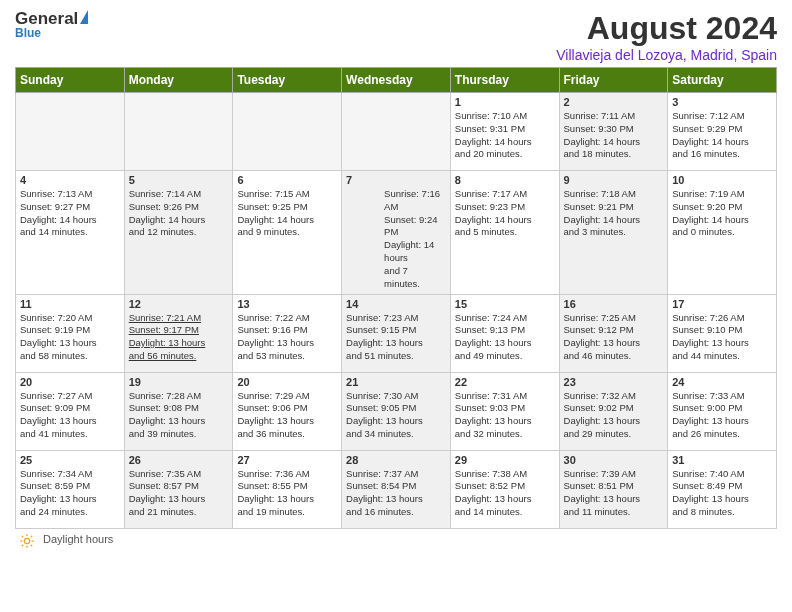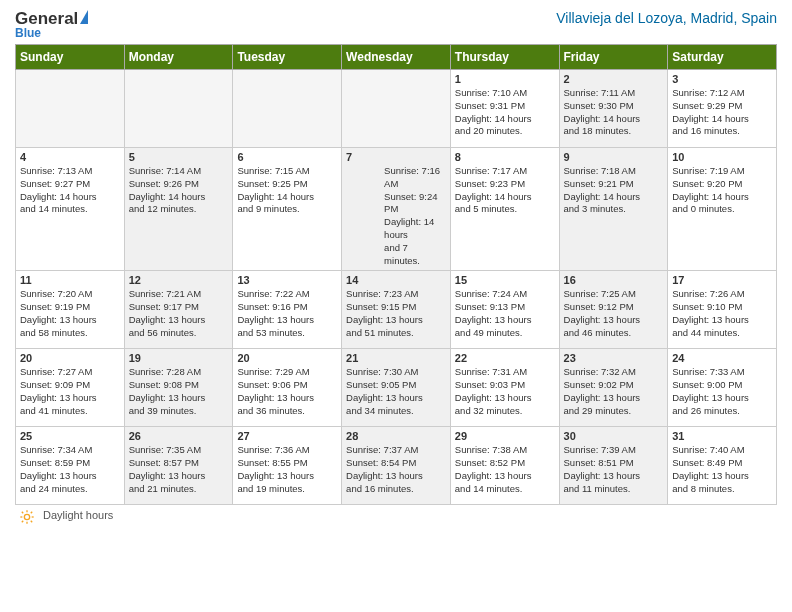--- a/index.html
+++ b/index.html
@@ -36,21 +36,21 @@
     .title-block {
       text-align: right;
     }
     .month-year {
       font-size: 32px;
       font-weight: bold;
       color: #333;
     }
     .location {
       font-size: 14px;
-      color: #0369a1;
+      color: #6d28d9;
     }
     table {
       width: 100%;
       border-collapse: collapse;
       table-layout: fixed;
     }
     th {
       background-color: #4d7c0f;
       color: #fff;
       font-size: 12px;
@@ -108,20 +108,21 @@
     <div class="logo">
       <div style="display:flex;flex-direction:column;align-items:flex-start;line-height:1.1;">
         <div style="display:flex;align-items:center;text-align:center;">
           <span style="font-size:17px;font-weight:bold;color:#333;">General</span>
           <div class="logo-triangle"></div>
         </div>
         <span style="font-size:12px;font-weight:bold;color:#2a7ac7;margin-top:-2px;">Blue</span>
       </div>
     </div>
     <div class="title-block">
+      <div class="month-year">August 2024</div>
       <div class="location">Villavieja del Lozoya, Madrid, Spain</div>
     </div>
   </div>
 
   <table>
     <thead>
       <tr>
       <th>Sunday</th>
           <th>Monday</th>
           <th>Tuesday</th>
@@ -213,21 +214,21 @@
         <tr>
           <td>
             <span class="day-num">11</span>
             <div class="day-info" style="white-space: pre-line;">Sunrise: 7:20 AM
 Sunset: 9:19 PM
 Daylight: 13 hours
 and 58 minutes.</div>
           </td>
           <td class="shaded">
             <span class="day-num">12</span>
-            <div class="day-info" style="white-space: pre-line;">Sunrise: 7:21 AM
+            <div class="day-info" style="white-space: pre-line; text-decoration: underline;">Sunrise: 7:21 AM
 Sunset: 9:17 PM
 Daylight: 13 hours
 and 56 minutes.</div>
           </td>
           <td>
             <span class="day-num">13</span>
             <div class="day-info" style="white-space: pre-line;">Sunrise: 7:22 AM
 Sunset: 9:16 PM
 Daylight: 13 hours
 and 53 minutes.</div>

